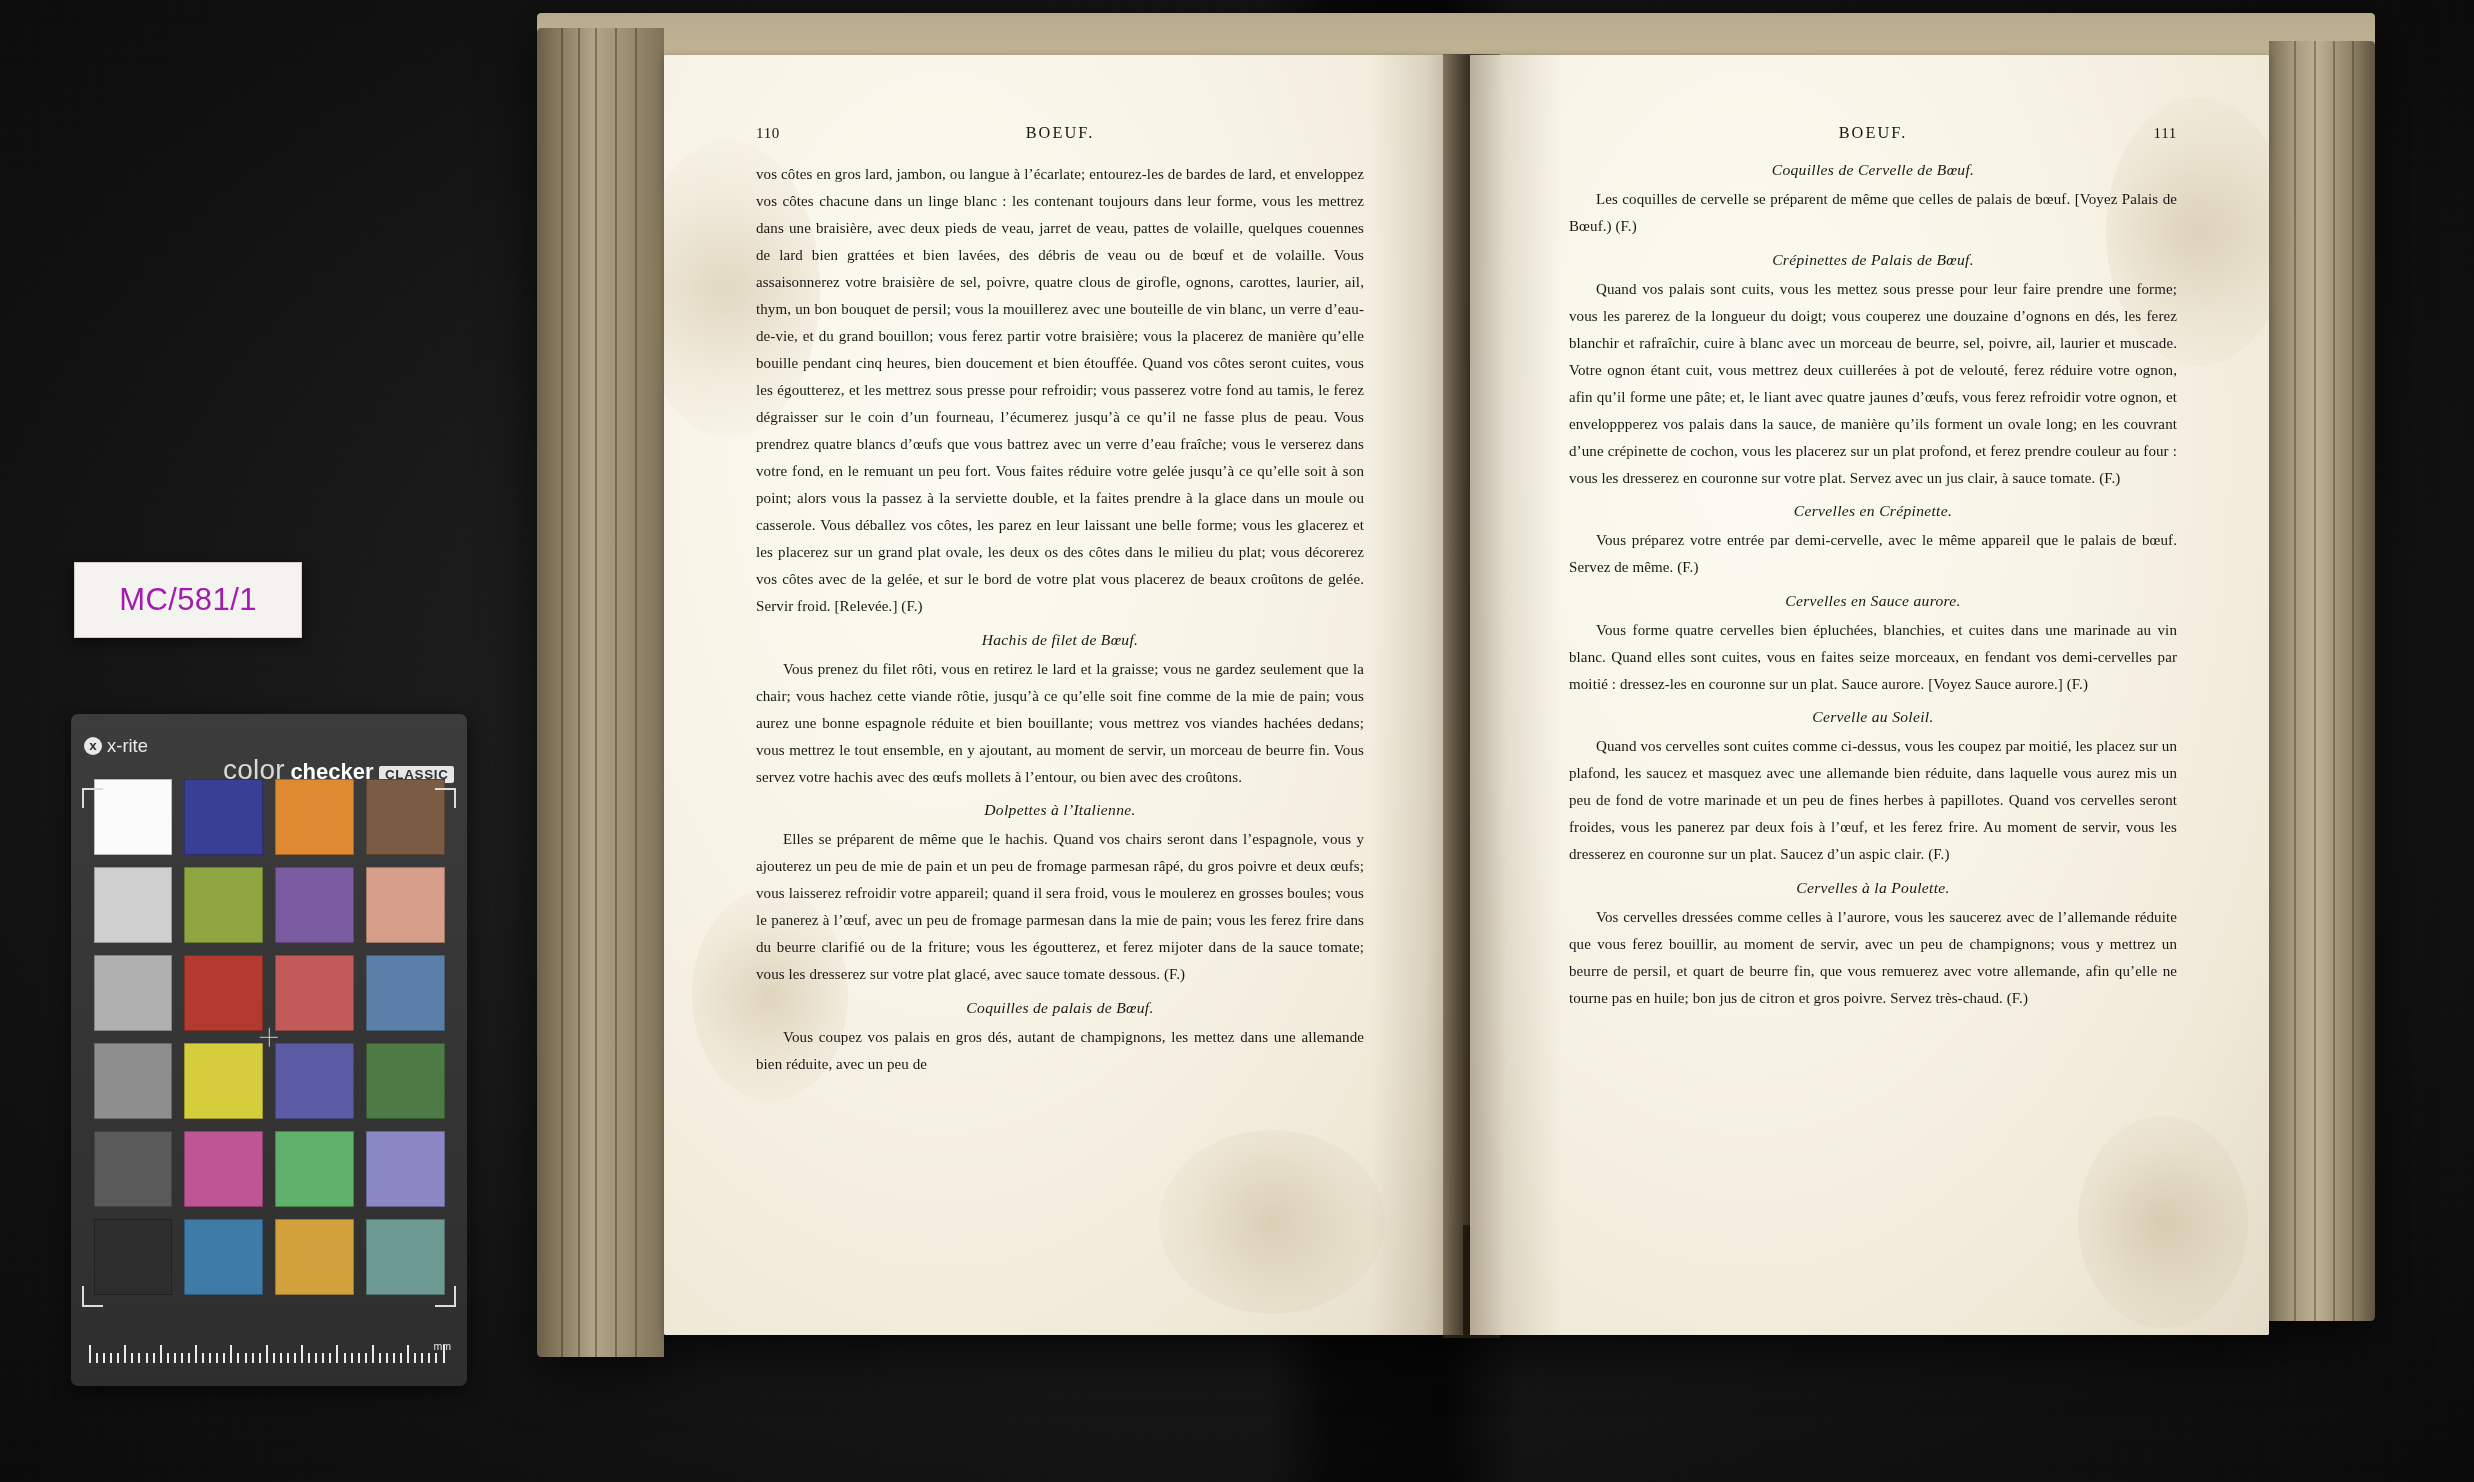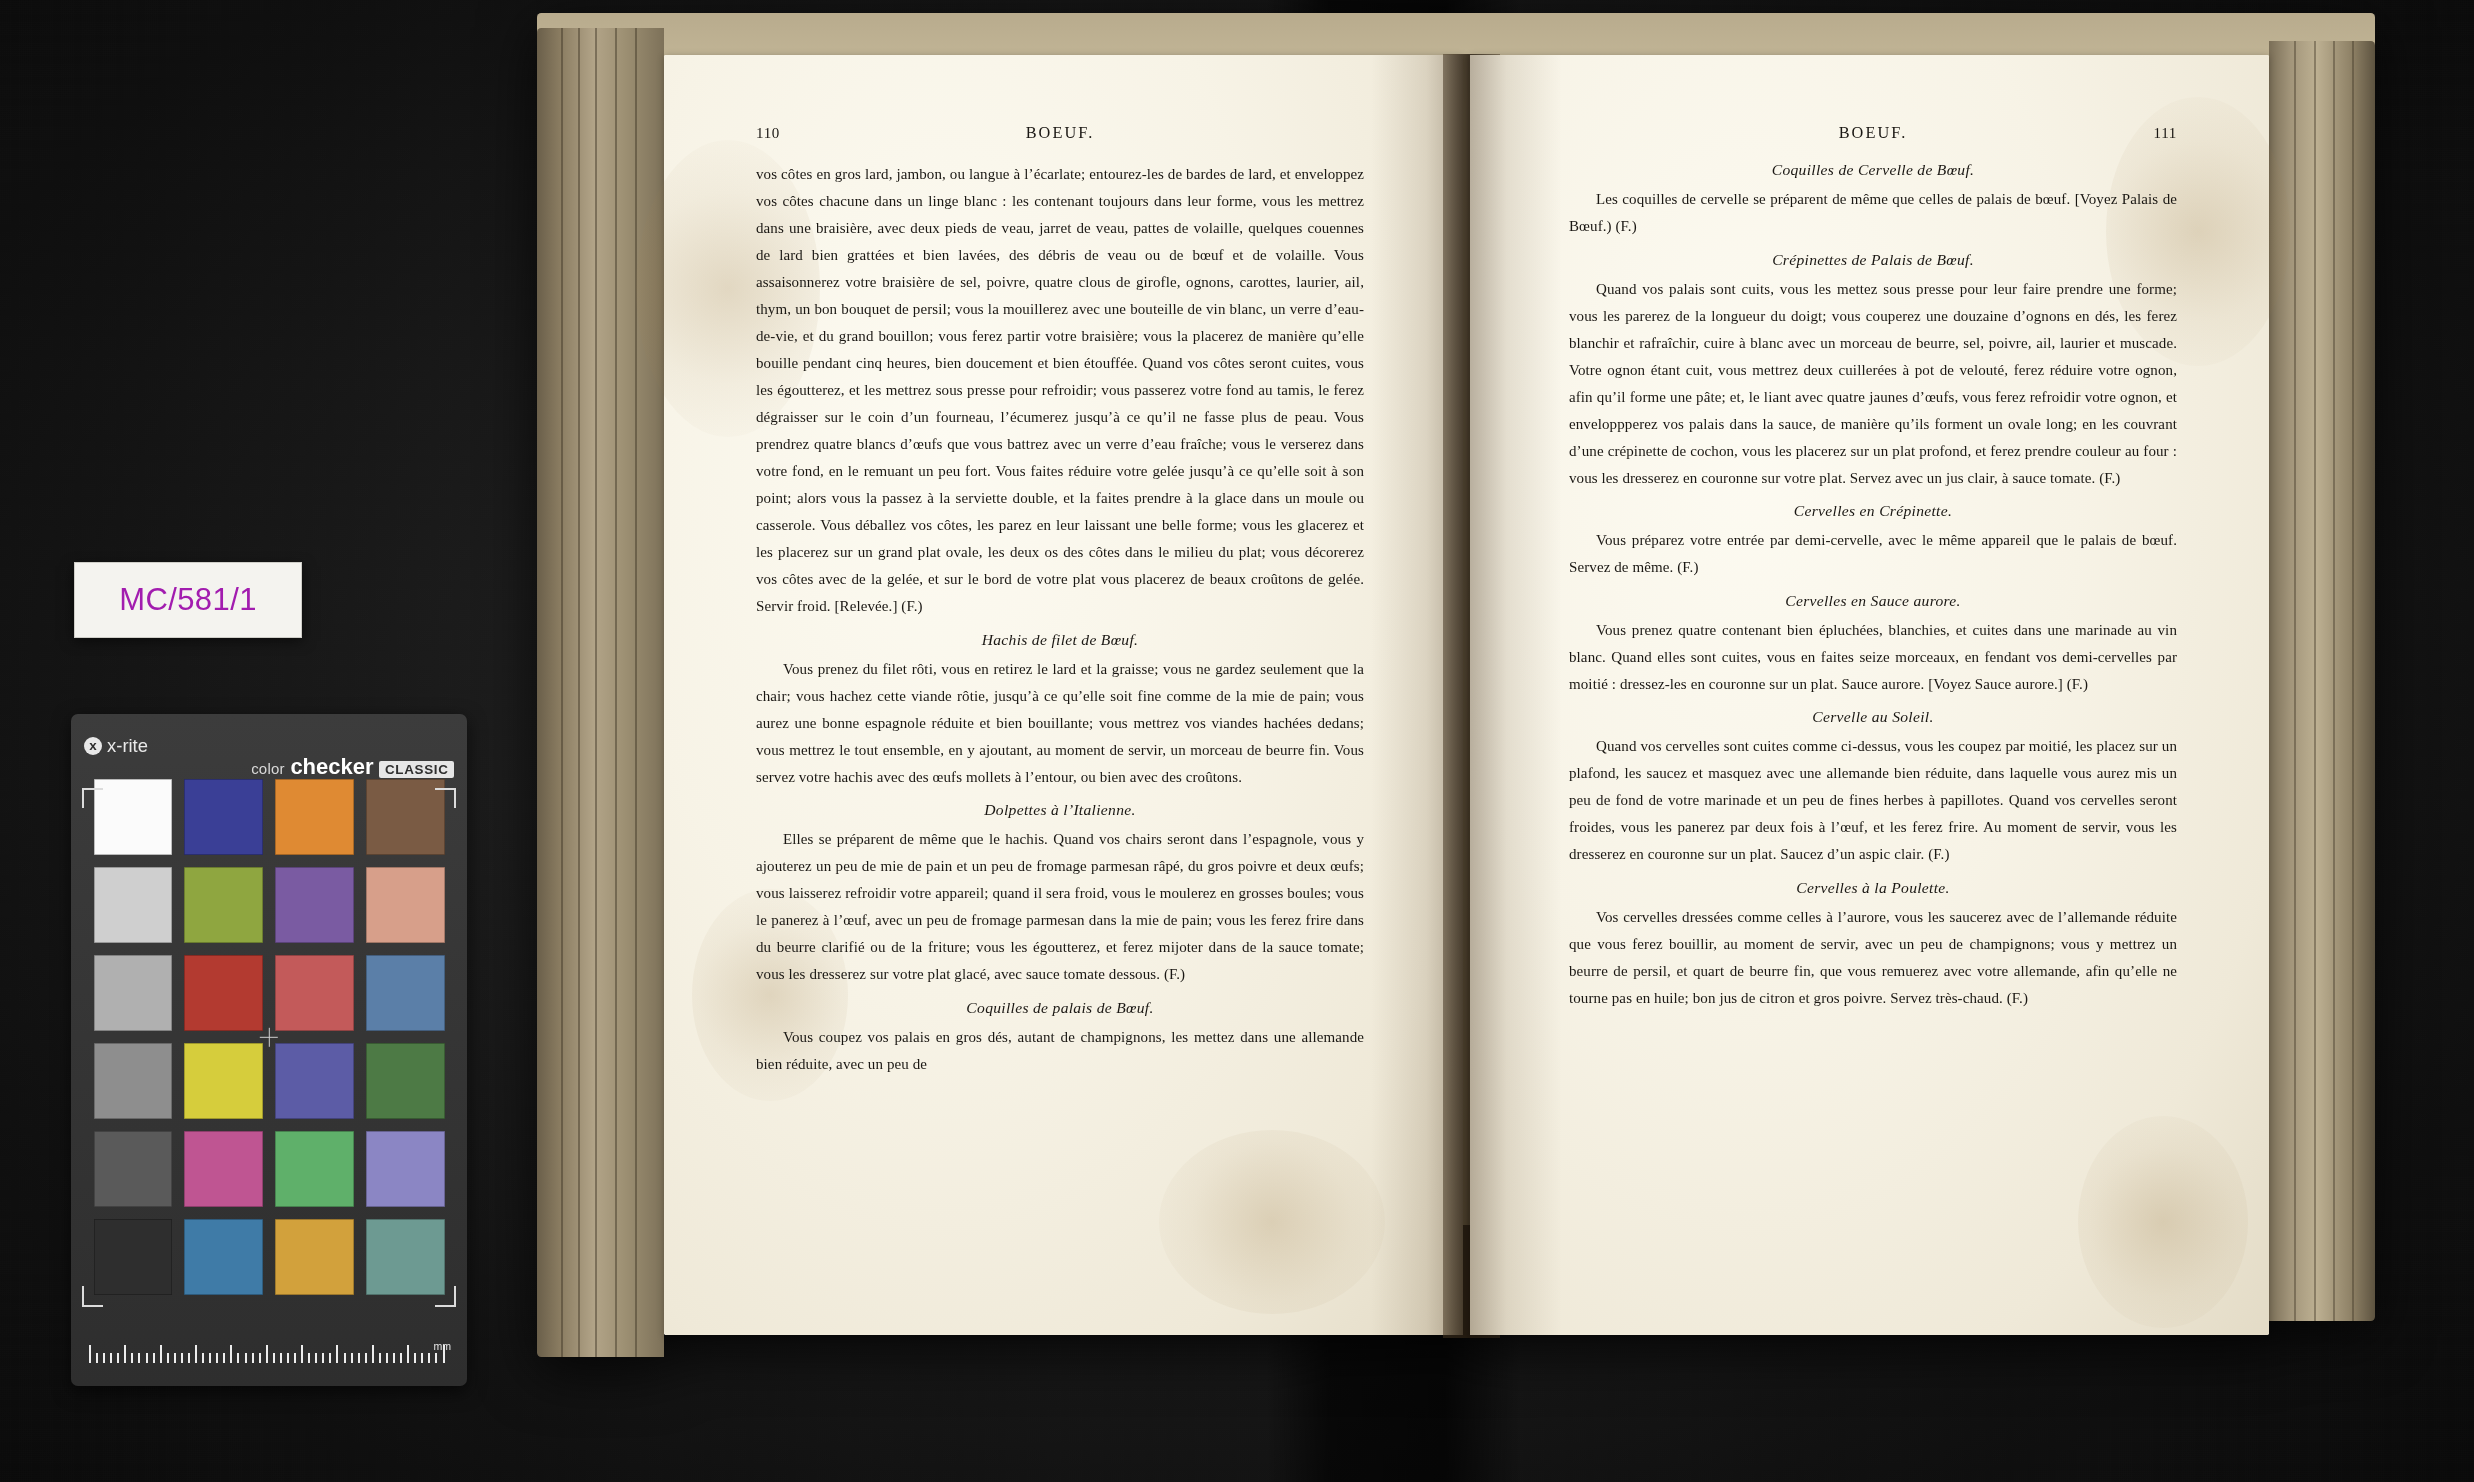--- a/index.html
+++ b/index.html
@@ -82,21 +82,21 @@
     background: #e8e8e8;
     color: #2b2b2b;
     font-size: 13.4px; line-height: 18.4px; text-align:center;
     font-family: "Liberation Sans", sans-serif;
     font-weight: bold;
   }
   .cc-title {
     margin-left: auto;
     display: flex; align-items: baseline; gap: 5.7px;
   }
-  .cc-title .t1 { font-family:"Liberation Sans",sans-serif; color:#d9d9d9; font-size: 15px; letter-spacing:0.2px;margin-top:48px;}
+  .cc-title .t1 { font-family:"Liberation Sans",sans-serif; color:#d9d9d9; font-size: 28px; letter-spacing:0.2px;margin-top:48px;}
   .cc-title .t2 { font-family:"Liberation Sans",sans-serif; color:#ffffff; font-size: 22px; font-weight: bold;}
   .cc-title .t3 {
     font-family:"Liberation Sans",sans-serif; color:#2f2f2f; font-size: 13.4px; font-weight:bold;
     background:#e6e6e6; padding: 1.4px 5.7px; border-radius: 2.1px; letter-spacing: 0.7px;
   }
   .cc-grid {
     margin: 11.3px auto 0 auto;
     width: 351px;
     display: grid;
     grid-template-columns: repeat(4, 1fr);
@@ -392,21 +392,21 @@
         <span class="folio r">111</span>
       </div>
       <div id="right-body">
           <h4 class="sub">Coquilles de Cervelle de Bœuf.</h4>
           <p class="body indent">Les coquilles de cervelle se préparent de même que celles de palais de bœuf. [Voyez Palais de Bœuf.) (F.)</p>
           <h4 class="sub">Crépinettes de Palais de Bœuf.</h4>
           <p class="body indent">Quand vos palais sont cuits, vous les mettez sous presse pour leur faire prendre une forme; vous les parerez de la longueur du doigt; vous couperez une douzaine d’ognons en dés, les ferez blanchir et rafraîchir, cuire à blanc avec un morceau de beurre, sel, poivre, ail, laurier et muscade. Votre ognon étant cuit, vous mettrez deux cuillerées à pot de velouté, ferez réduire votre ognon, afin qu’il forme une pâte; et, le liant avec quatre jaunes d’œufs, vous ferez refroidir votre ognon, et enveloppperez vos palais dans la sauce, de manière qu’ils forment un ovale long; en les couvrant d’une crépinette de cochon, vous les placerez sur un plat profond, et ferez prendre couleur au four : vous les dresserez en couronne sur votre plat. Servez avec un jus clair, à sauce tomate. (F.)</p>
           <h4 class="sub">Cervelles en Crépinette.</h4>
           <p class="body indent">Vous préparez votre entrée par demi-cervelle, avec le même appareil que le palais de bœuf. Servez de même. (F.)</p>
           <h4 class="sub">Cervelles en Sauce aurore.</h4>
-          <p class="body indent">Vous prenez quatre contenant bien épluchées, blanchies, et cuites dans une marinade au vin blanc. Quand elles sont cuites, vous en faites seize morceaux, en fendant vos demi-cervelles par moitié : dressez-les en couronne sur un plat. Sauce aurore. [Voyez Sauce aurore.] (F.)</p>
+          <p class="body indent">Vous forme quatre cervelles bien épluchées, blanchies, et cuites dans une marinade au vin blanc. Quand elles sont cuites, vous en faites seize morceaux, en fendant vos demi-cervelles par moitié : dressez-les en couronne sur un plat. Sauce aurore. [Voyez Sauce aurore.] (F.)</p>
           <h4 class="sub">Cervelle au Soleil.</h4>
           <p class="body indent">Quand vos cervelles sont cuites comme ci-dessus, vous les coupez par moitié, les placez sur un plafond, les saucez et masquez avec une allemande bien réduite, dans laquelle vous aurez mis un peu de fond de votre marinade et un peu de fines herbes à papillotes. Quand vos cervelles seront froides, vous les panerez par deux fois à l’œuf, et les ferez frire. Au moment de servir, vous les dresserez en couronne sur un plat. Saucez d’un aspic clair. (F.)</p>
           <h4 class="sub">Cervelles à la Poulette.</h4>
           <p class="body indent">Vos cervelles dressées comme celles à l’aurore, vous les saucerez avec de l’allemande réduite que vous ferez bouillir, au moment de servir, avec un peu de champignons; vous y mettrez un beurre de persil, et quart de beurre fin, que vous remuerez avec votre allemande, afin qu’elle ne tourne pas en huile; bon jus de citron et gros poivre. Servez très-chaud. (F.)</p>
         </div>
     </div>
   </div>
 </div>
 
 

